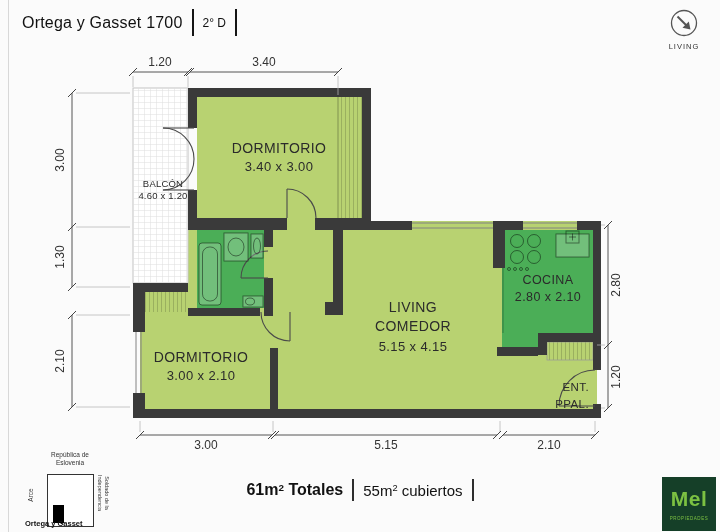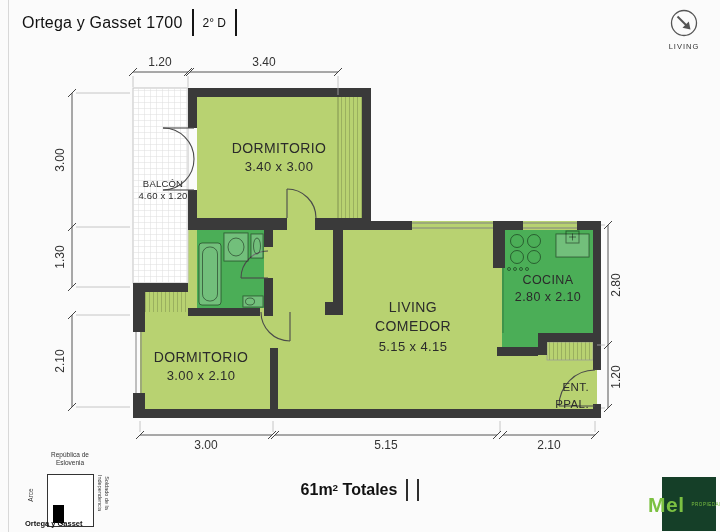--- a/index.html
+++ b/index.html
@@ -35,21 +35,21 @@
           line-height:1.3;color:#333;}
   .mm-left{position:absolute;left:12px;top:490px;width:40px;height:10px;text-align:center;
            font-size:6.5px;color:#333;transform:rotate(-90deg);}
   .mm-right{position:absolute;left:72px;top:486px;width:62px;height:14px;text-align:center;
             font-size:5.5px;line-height:1.25;color:#333;transform:rotate(90deg);}
   .mm-bottom{position:absolute;left:25px;top:519px;width:90px;
              font-size:7.5px;font-weight:bold;color:#111;}
 
   
   .mel{position:absolute;left:662px;top:477px;width:54px;height:54px;background:var(--logo-bg);
-       display:flex;align-items:center;justify-content:center;gap:7px;}
+       display:flex;flex-direction:column;align-items:center;justify-content:center;gap:7px;}
   .mel .name{color:var(--logo-green);font-weight:900;font-size:21px;line-height:1;letter-spacing:.5px;}
   .mel .sub{color:var(--logo-green);font-size:4.5px;letter-spacing:.55px;}
 
   
   .plan-svg{position:absolute;left:0;top:0;}
   .wall{fill:var(--wall);}
   .rl{fill:var(--room-light);}
   .rd{fill:var(--room-dark);}
   .door{stroke:#4a4a4a;stroke-width:1.1;fill:none;}
   .win{stroke:#828282;stroke-width:1;}
@@ -291,20 +291,21 @@
       <text class="lbl lbl-coc ctr" x="548" y="284">COCINA</text>
       <text class="lbl lbl-coc ctr" x="548" y="301">2.80 x 2.10</text>
       <text class="lbl lbl-ent" x="589" y="391" text-anchor="end">ENT.</text>
       <text class="lbl lbl-ent" x="589" y="408" text-anchor="end">PPAL.</text>
     </g>
   </svg>
 
   <div class="ftr">
     <span class="seg b"><span>61m</span><span class="s2">2</span>&nbsp;<span>Totales</span></span>
     <span class="bar"></span>
+    <span class="seg"><span>55m</span><span class="s2">2</span>&nbsp;<span>cubiertos</span></span>
     <span class="bar"></span>
   </div>
 
   <div>
     <div class="mm-top">
       <div>República de</div>
       <div>Eslovenia</div>
     </div>
     <div class="mm-left">Arce</div>
     <div class="mm-box"></div>

